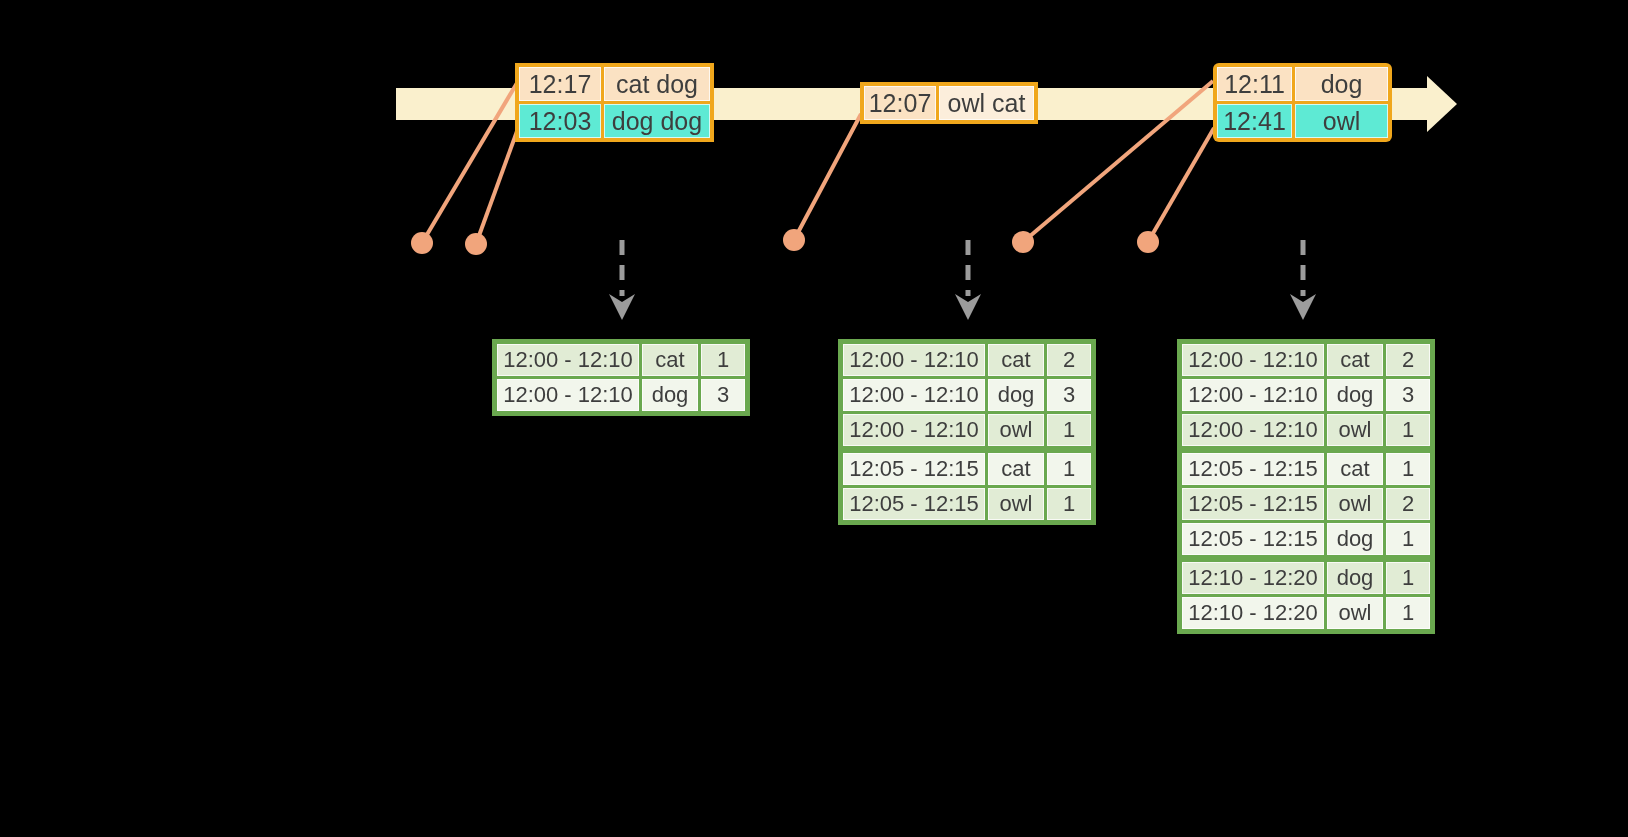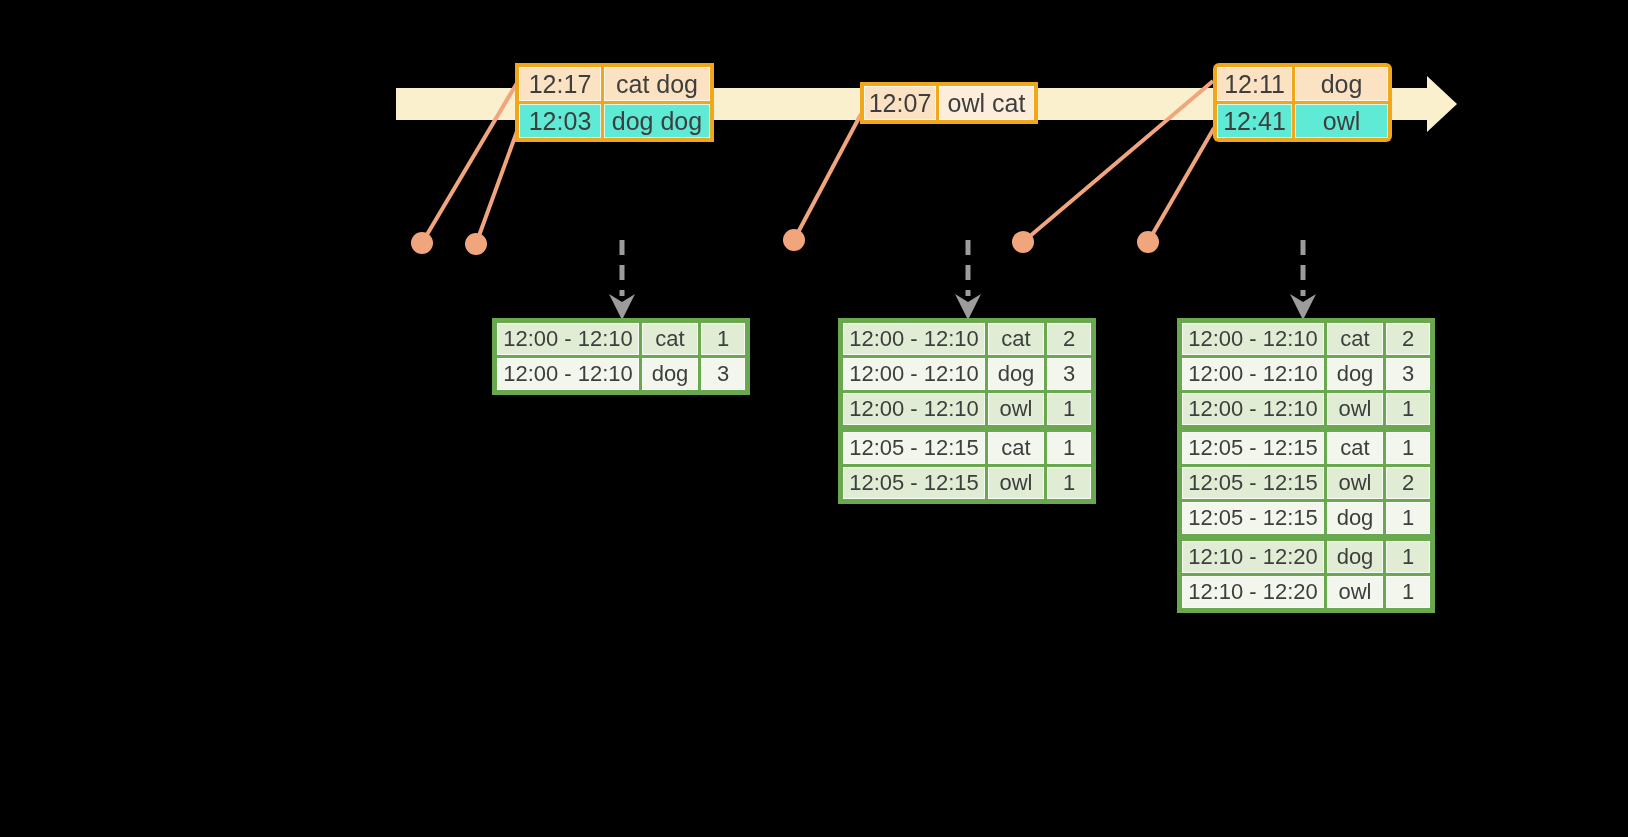--- a/index.html
+++ b/index.html
@@ -22,20 +22,21 @@
   .fill-cream{background:#5eead4;}
   .fill-cream2{background:#fceedb;}
   #etable-1{left:515px;top:63px;grid-template-columns:82px 106px;grid-auto-rows:34px;}
   #etable-2{left:860px;top:82px;grid-template-columns:72px 95px;grid-auto-rows:34px;text-align:center;}
   #etable-3{left:1213px;top:63px;grid-template-columns:75px 93px;grid-auto-rows:34px;border-radius:6px;}
 
   
   .rtable{
     position:absolute;background:#6aa84f;padding:5px;display:flex;flex-direction:column;
     box-sizing:border-box;
+    margin-top:21px;
   }
   .rrow{
     display:grid;grid-template-columns:142px 56px 44px;gap:3px;height:32px;margin-top:3px;
   }
   .rrow:first-child{margin-top:0;}
   .rrow.group-start{margin-top:7px;}
   .rcell{
     display:flex;align-items:center;justify-content:center;
     font-size:22px;line-height:1;border:1px solid rgba(255,255,255,.75);
   }

